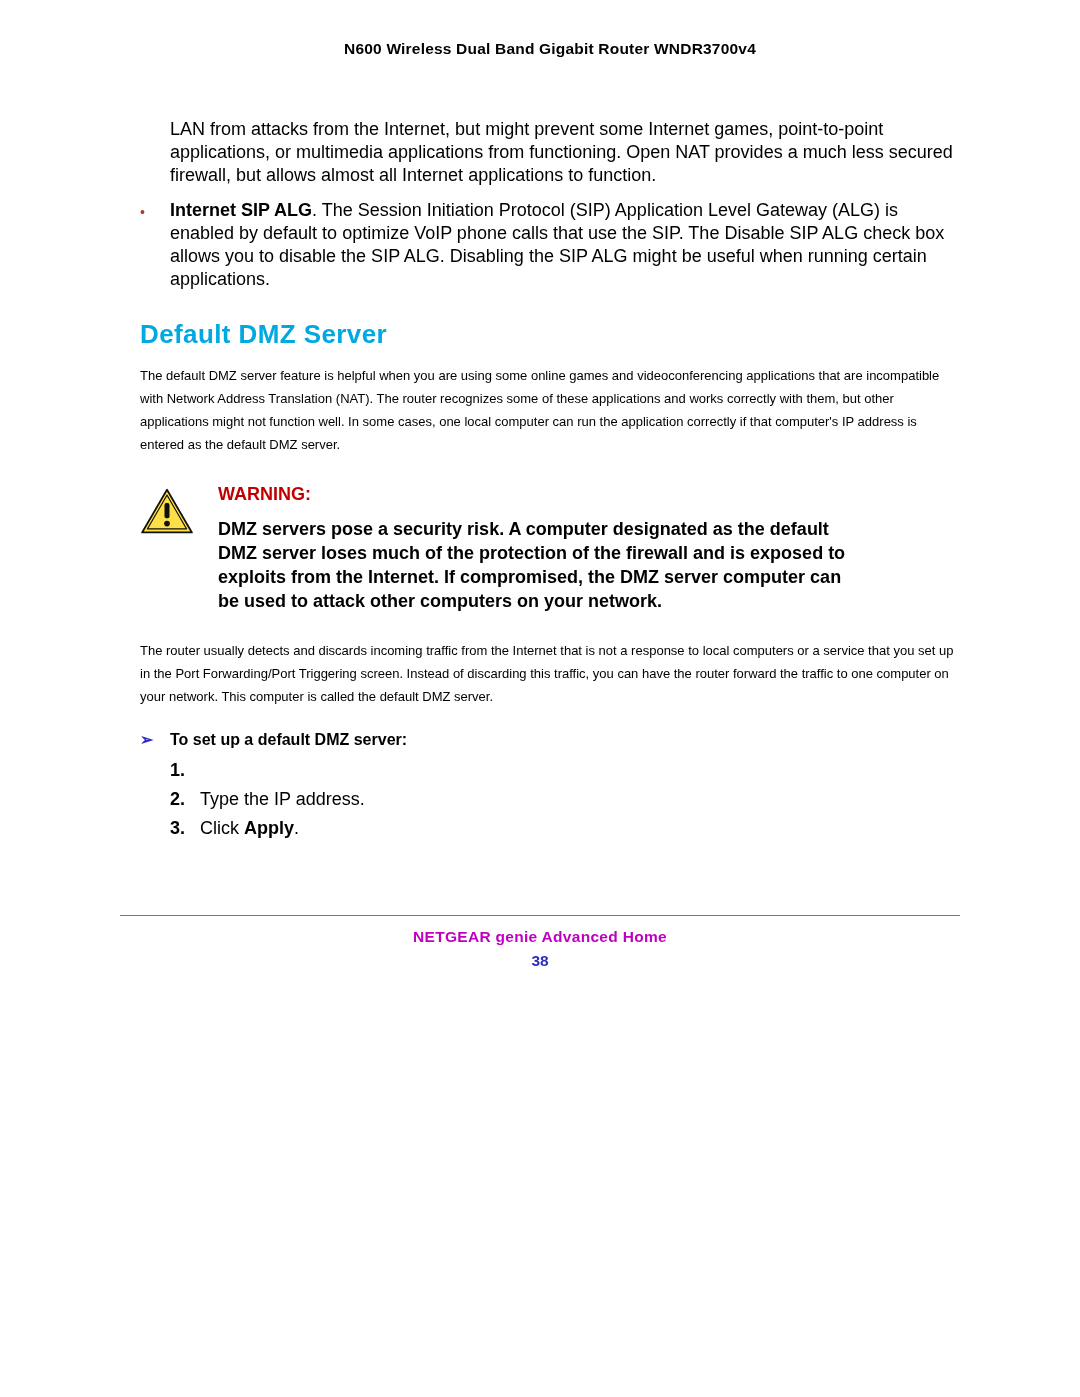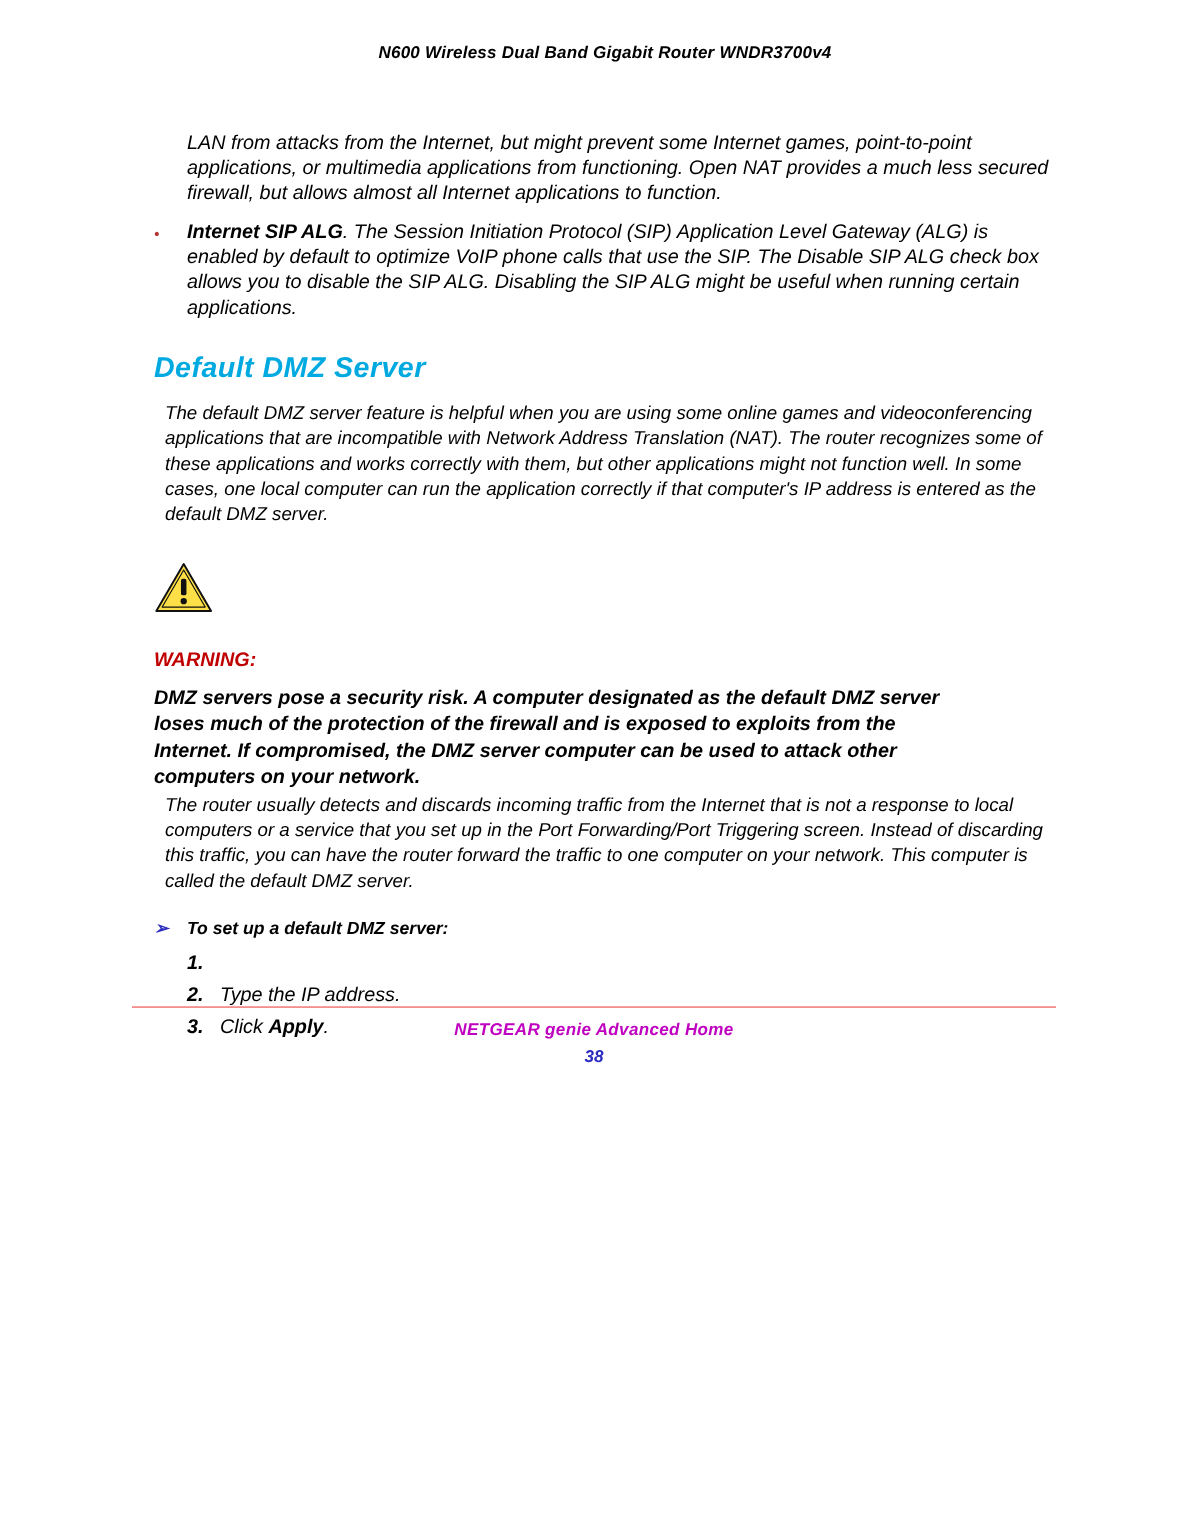--- a/index.html
+++ b/index.html
@@ -8,21 +8,20 @@
     background: #ffffff;
     font-family: Arial, Helvetica, sans-serif;
     color: #000;
   }
   .page {
     width: 1080px;
     height: 1010px;
     position: relative;
     box-sizing: border-box;
     padding: 40px 120px 0 140px;
-    font-style: italic;
   }
   .header-title {
     text-align: center;
     font-weight: bold;
     font-size: 15.5px;
     margin: 0 0 60px 0;
     letter-spacing: 0.2px;
   }
   .continued-bullets {
     margin: 0 0 20px 0;
@@ -53,29 +52,28 @@
   strong { font-weight: bold; }
 
   h2.section-heading {
     color: #00a9e0;
     font-size: 26px;
     font-weight: bold;
     letter-spacing: 0.4px;
     margin: 28px 0 14px 0;
   }
   p.body {
-    font-size: 17px;
-    line-height: 23px;
-    margin: 0 0 14px 10px;
+    font-size: 13px;
+    line-height: 23px;
+    margin: 0 0 14px 0;
   }
 
   .warning-block {
     display: flex;
-    margin: 28px 0 2px 0;
-    flex-direction: column;
+    margin: 28px 0 26px 0;
   }
   .warning-icon-col {
     flex: 0 0 78px;
     padding-top: 4px;
   }
   .warning-text-col {
     flex: 1;
     padding-right: 100px;
   }
   .warning-label {

